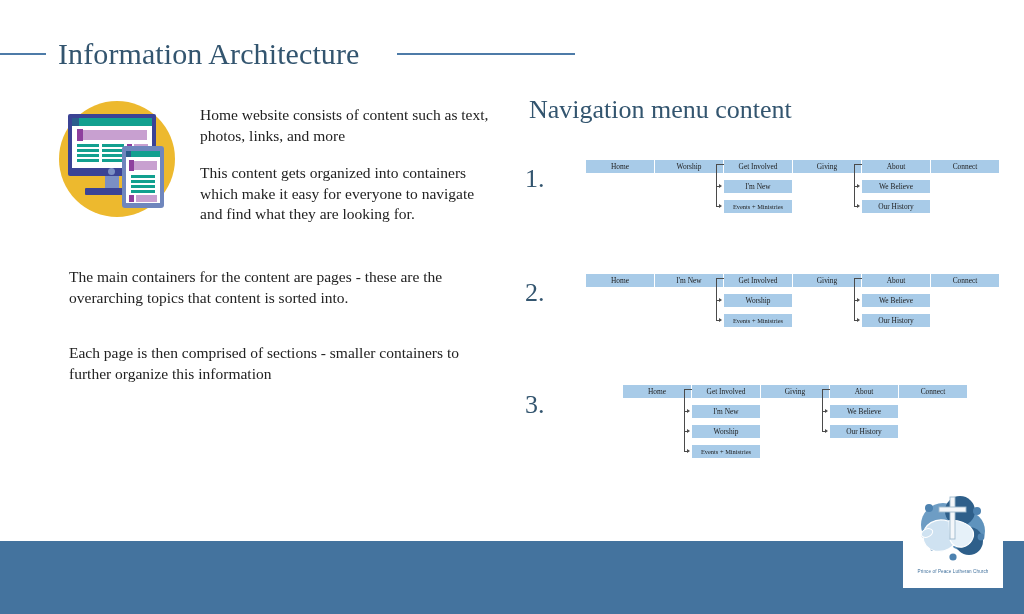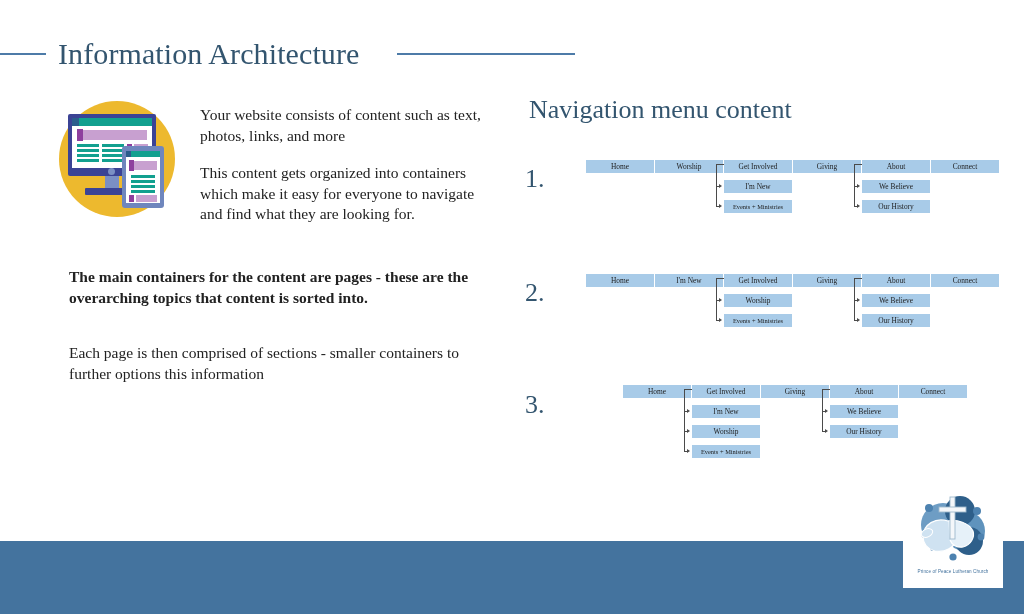--- a/index.html
+++ b/index.html
@@ -211,21 +211,21 @@
   }
 
   .body-para {
     position: absolute;
     color: #222222;
     font-size: 15.5px;
     line-height: 20.5px;
   }
   #para-1 { left: 200px; top: 105px; width: 290px; }
   #para-2 { left: 200px; top: 163px; width: 295px; }
-  #para-3 { left: 69px;  top: 267px; width: 410px; font-weight: bold; }
+  #para-3 { left: 69px;  top: 267px; width: 410px; }
   #para-4 { left: 69px;  top: 343px; width: 420px; }
 
   
   #nav-heading {
     position: absolute;
     left: 529px;
     top: 92px;
     font-size: 26px;
     line-height: 36px;
     color: #33556f;
@@ -365,24 +365,24 @@
           <div class="tb-line"></div>
           <div class="tb-line"></div>
           <div class="tb-line"></div>
       </div>
       <div class="tb-foot1"></div>
       <div class="tb-foot2"></div>
     </div>
   </div>
 </div>
 
-<div class="body-para" id="para-1">Your website consists of content such as text, photos, links, and more</div>
+<div class="body-para" id="para-1">Home website consists of content such as text, photos, links, and more</div>
 <div class="body-para" id="para-2">This content gets organized into containers which make it easy for everyone to navigate and find what they are looking for.</div>
 <div class="body-para" id="para-3">The main containers for the content are pages - these are the overarching topics that content is sorted into.</div>
-<div class="body-para" id="para-4">Each page is then comprised of sections - smaller containers to further options this information</div>
+<div class="body-para" id="para-4">Each page is then comprised of sections - smaller containers to further organize this information</div>
 
 <div id="nav-heading">Navigation menu content</div>
 
 <div class="option-number" id="num-1">1.</div>
 <div class="option-number" id="num-2">2.</div>
 <div class="option-number" id="num-3">3.</div>
 
 <div class="option-row" id="option-row-1">
     <div class="nav-box" style="left: 586px; top: 0px; width: 68px;">Home</div>
     <div class="nav-box" style="left: 655px; top: 0px; width: 68px;">Worship</div>

